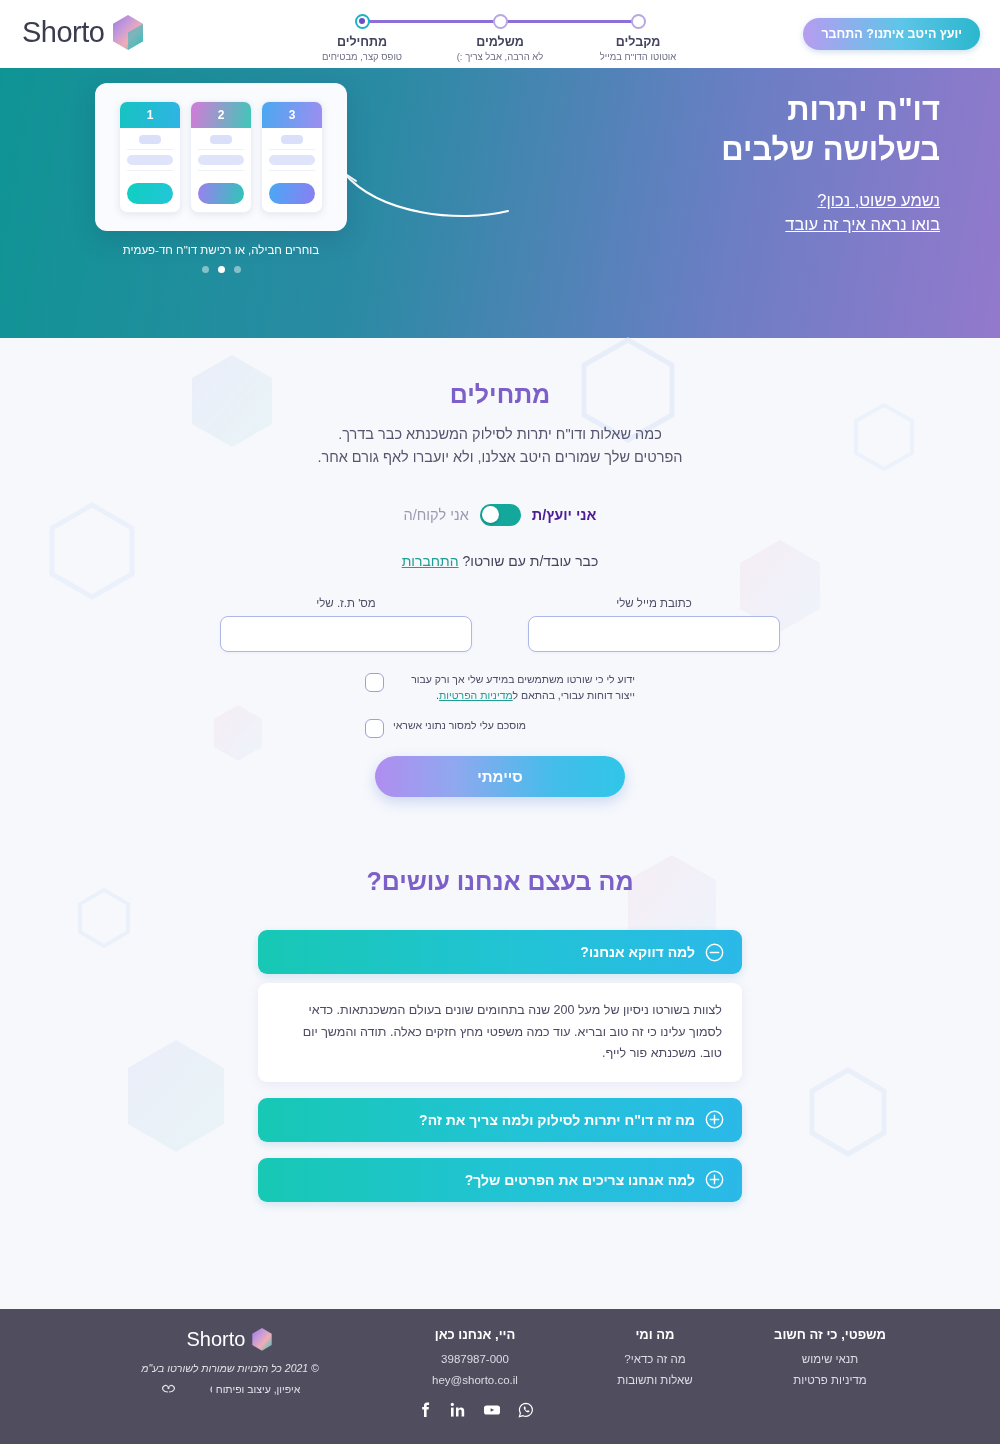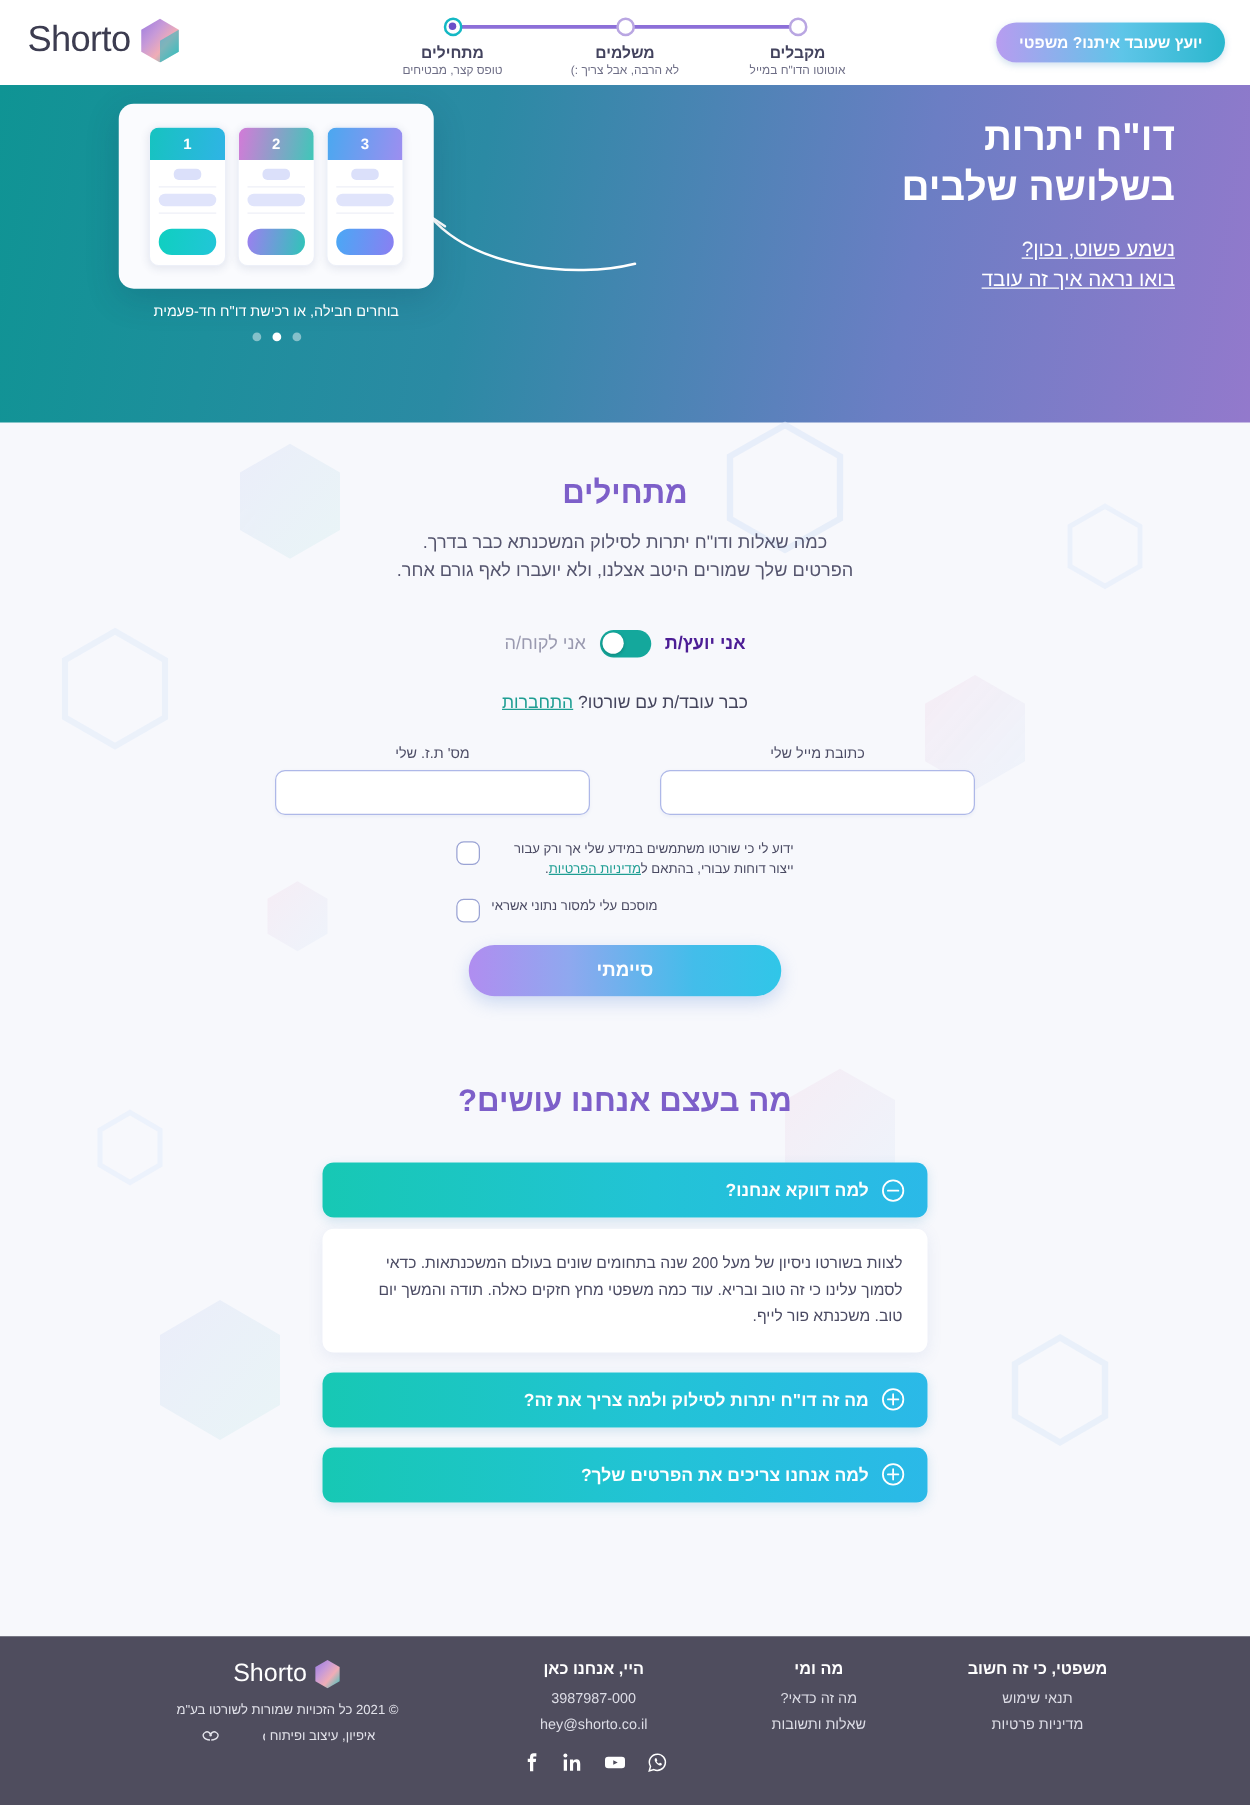--- a/index.html
+++ b/index.html
@@ -199,21 +199,21 @@
   .footer-inner { width: 840px; margin: 0 auto; display: flex; flex-direction: row-reverse; padding-top: 18px; }
   .fcol { text-align: center; }
   .fcol.brand { width: 300px; }
   .fcol.mid { width: 190px; }
   .fcol.what { width: 170px; }
   .fcol.legal { width: 180px; }
   .fh { font-size: 13px; font-weight: bold; margin-bottom: 11px; }
   .fl { font-size: 11.5px; color: #ddddE6; margin-bottom: 9px; display: block; text-decoration: none; }
   .brand-logo { display: flex; align-items: center; justify-content: center; gap: 6px; }
   .brand-logo .t { font-size: 20px; }
-  .fcopy { font-size: 10.5px; color: #e2e2ea; margin-top: 11px; }
+  .fcopy { font-size: 10.5px; color: #e2e2ea; margin-top: 11px; font-style: italic; }
   .fomnis { font-size: 10.5px; color: #e2e2ea; margin-top: 7px; display: flex; align-items: center; justify-content: center; gap: 4px; }
   .socials { display: flex; flex-direction: row-reverse; gap: 17px; justify-content: center; margin-top: 16px; }
   .socials span { cursor: pointer; display: block; }
 
   
   .hexbg { position: absolute; inset: 0; overflow: hidden; pointer-events: none; z-index: 1; }
 </style>
 </head>
 <body>
 
@@ -238,21 +238,21 @@
       <polygon points="238,705 262,719 262,747 238,761 214,747 214,719" fill="url(#hxB)"></polygon>
       <polygon points="672,855 716,880 716,930 672,955 628,930 628,880" fill="url(#hxB)"></polygon>
       <polygon points="104,890 128,904 128,932 104,946 80,932 80,904" fill="none" stroke="#e3ecfb" stroke-width="4"></polygon>
       <polygon points="176,1040 224,1068 224,1124 176,1152 128,1124 128,1068" fill="url(#hxA)"></polygon>
       <polygon points="848,1070 884,1091 884,1133 848,1154 812,1133 812,1091" fill="none" stroke="#dfeaf8" stroke-width="5"></polygon>
     </g>
   </svg>
 </div>
 
 <div class="header">
-  <button class="cta-btn">יועץ שעובד איתנו? משפטי</button>
+  <button class="cta-btn">יועץ היטב איתנו? התחבר</button>
 
   <div class="stepper">
 
     <div class="step active">
       <div class="dot-row">
           <div class="circ"></div>
         </div>
       <div class="step-title">מתחילים</div>
       <div class="step-sub">טופס קצר, מבטיחים</div>
     </div>

